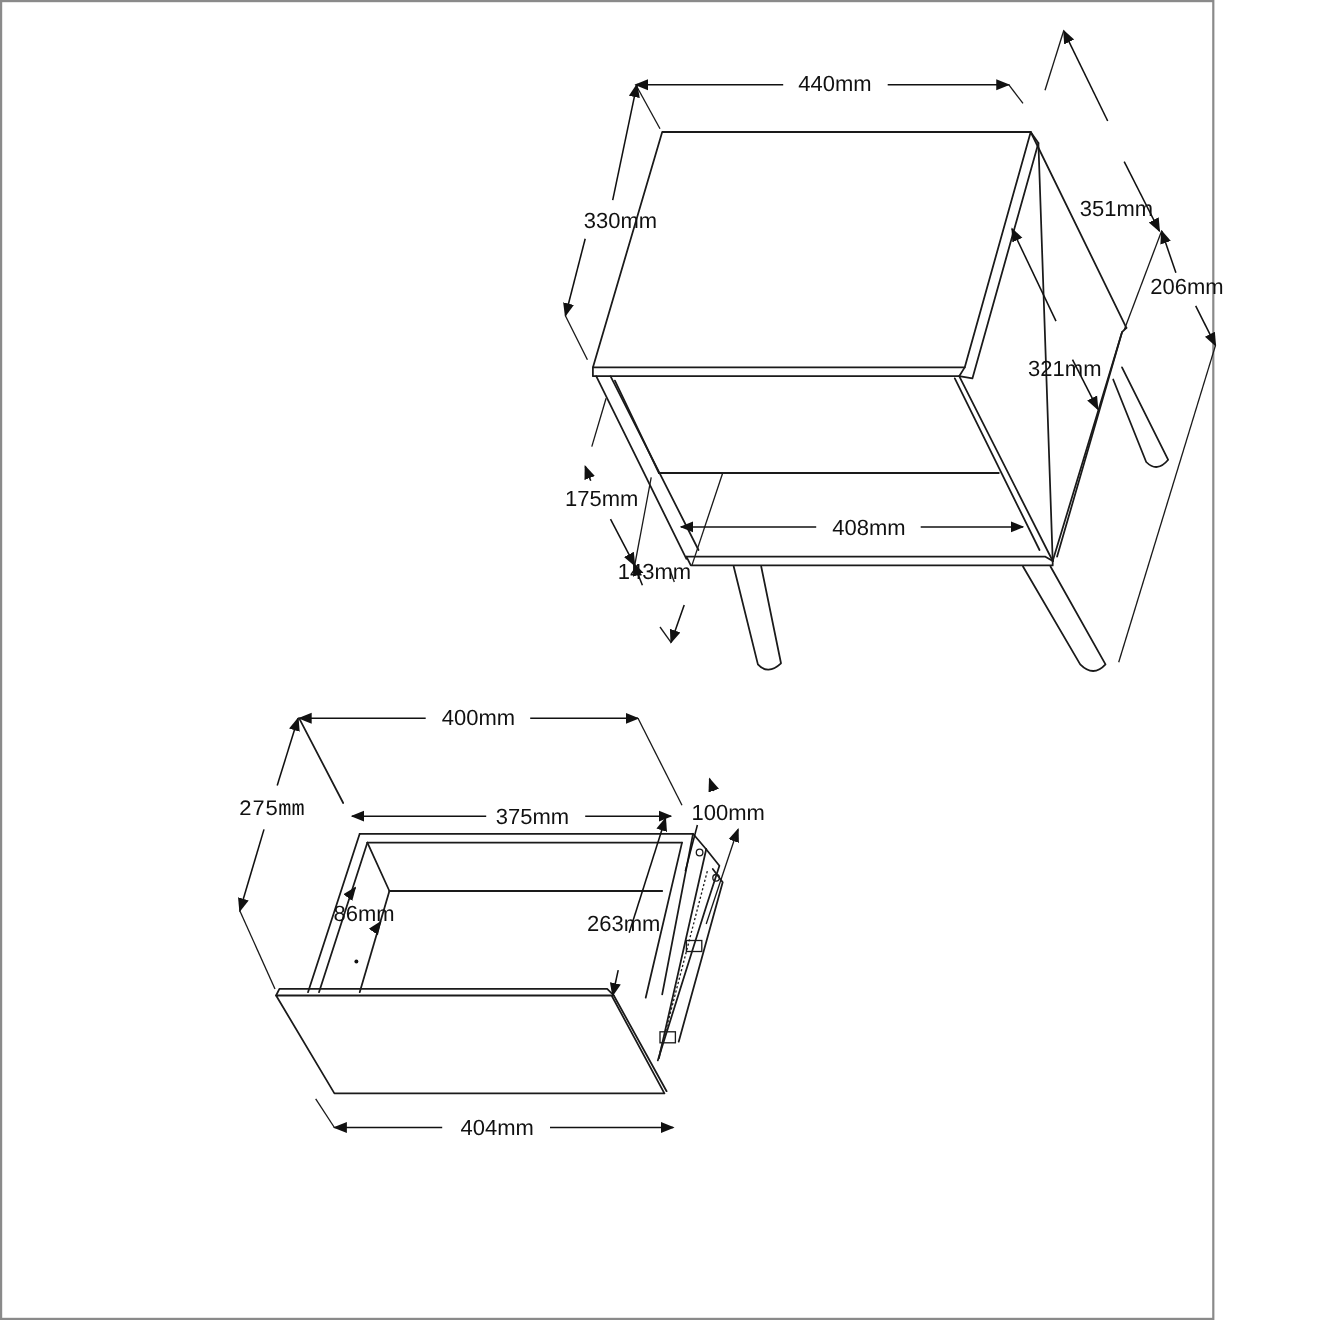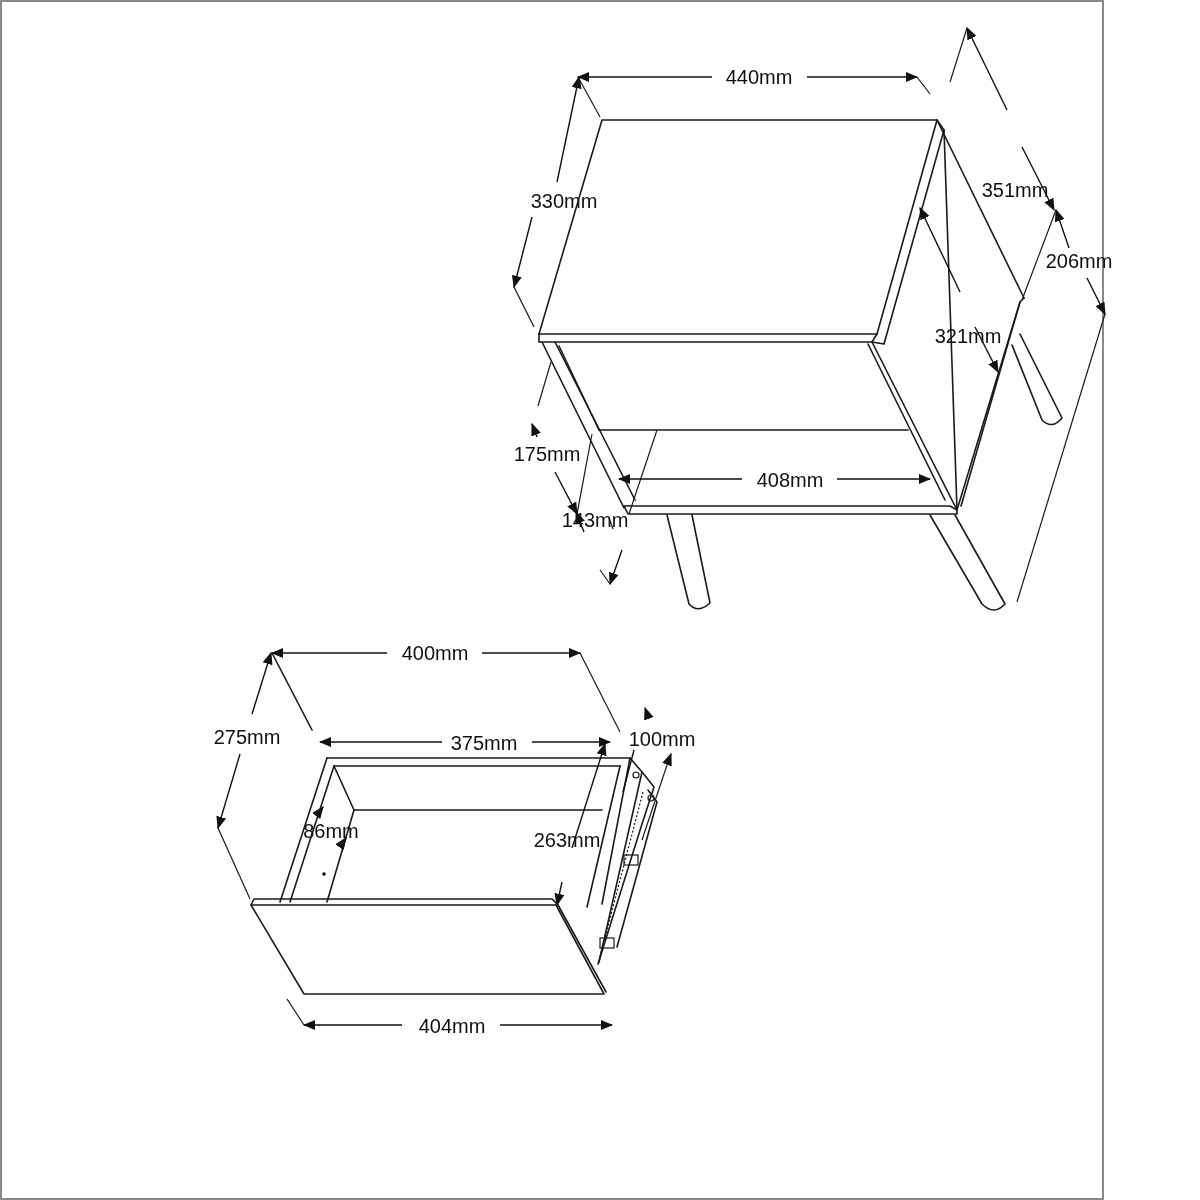--- a/index.html
+++ b/index.html
@@ -164,20 +164,20 @@
   <div class="label" style="left:757px; top:75px;">440mm</div>
   <div class="label" style="left:562px; top:199px;">330mm</div>
   <div class="label" style="left:1013px; top:144px;margin-top:44px;">351mm</div>
   <div class="label" style="left:1077px; top:259px;">206mm</div>
   <div class="label" style="left:966px; top:309px;margin-top:25px;">321mm</div>
   <div class="label" style="left:545px; top:452px;">175mm</div>
   <div class="label" style="left:593px; top:518px;">143mm</div>
   <div class="label" style="left:788px; top:478px;">408mm</div>
 
   <div class="label" style="left:433px; top:651px;">400mm</div>
-  <div class="label" style="left:245px; top:735px;">275mm</div>
+  <div class="label" style="left:245px; top:735px;font-family:Liberation Mono, monospace;">275mm</div>
   <div class="label" style="left:482px; top:741px;">375mm</div>
   <div class="label" style="left:660px; top:737px;">100mm</div>
   <div class="label" style="left:565px; top:838px;">263mm</div>
   <div class="label" style="left:329px; top:829px;">86mm</div>
   <div class="label" style="left:450px; top:1024px;">404mm</div>
 
 </div>
 
 </body></html>

